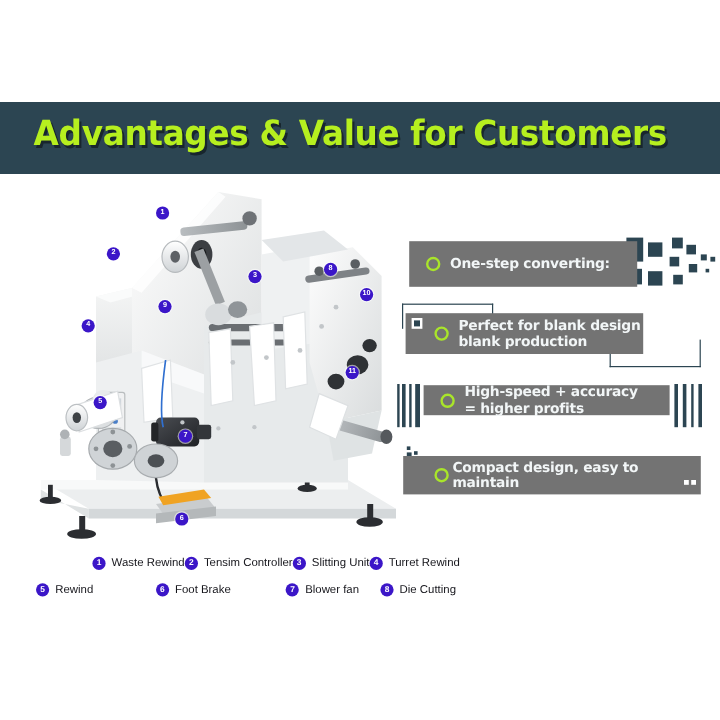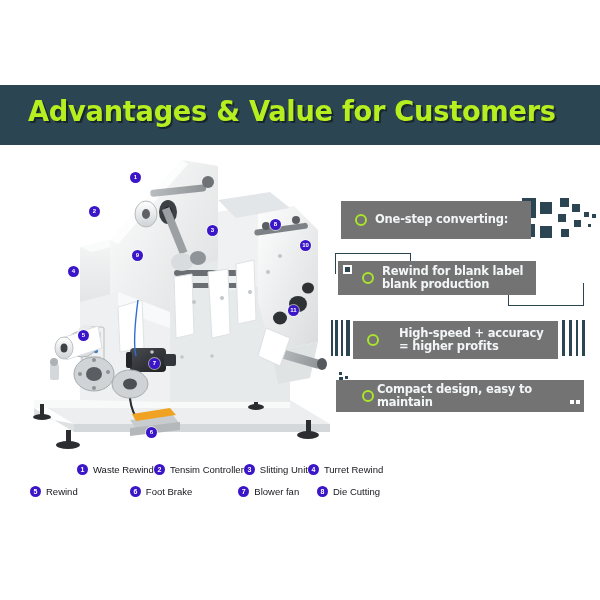--- a/index.html
+++ b/index.html
@@ -285,38 +285,38 @@
     </div>
   </div>
 
   <div class="frameline" style="left:335px;top:253px;width:74px;height:20px;border-bottom:none;"></div>
   <div class="frameline" style="left:508px;top:283px;width:74px;height:22px;border-top:none;"></div>
   <div class="callout" style="left:338px;top:261px;width:198px;height:34px;">
     <div class="wsq" style="left:5px;top:4px;width:9px;height:9px;"></div>
     <div class="wsq" style="left:7px;top:6px;width:5px;height:5px;background:#2c4552;"></div>
     <div class="bullet-ring" style="margin-left:24px;"></div>
     <div>
-      <div class="callout-text">Rewind for blank label</div>
+      <div class="callout-text">Perfect for blank design</div>
       <div class="callout-text">blank production</div>
     </div>
   </div>
 
   <div class="deco" style="left:331px;top:320px;width:22px;height:36px;">
     <div class="bar" style="left:0;top:0;width:2px;height:36px;"></div>
     <div class="bar" style="left:4px;top:0;width:3px;height:36px;"></div>
     <div class="bar" style="left:10px;top:0;width:2px;height:36px;"></div>
     <div class="bar" style="left:15px;top:0;width:4px;height:36px;"></div>
   </div>
   <div class="deco" style="left:562px;top:320px;width:26px;height:36px;">
     <div class="bar" style="left:0;top:0;width:3px;height:36px;"></div>
     <div class="bar" style="left:7px;top:0;width:3px;height:36px;"></div>
     <div class="bar" style="left:14px;top:0;width:2px;height:36px;"></div>
     <div class="bar" style="left:20px;top:0;width:3px;height:36px;"></div>
   </div>
-  <div class="callout" style="left:353px;top:321px;width:205px;height:38px;gap:12px;">
+  <div class="callout" style="left:353px;top:321px;width:205px;height:25px;">
     <div class="bullet-ring"></div>
     <div>
       <div class="callout-text">High-speed + accuracy</div>
       <div class="callout-text">= higher profits</div>
     </div>
   </div>
 
   <div class="deco" style="left:337px;top:372px;width:20px;height:18px;">
     <div class="sq" style="left:2px;top:0;width:3px;height:3px;"></div>
     <div class="sq" style="left:2px;top:5px;width:4px;height:4px;"></div>

